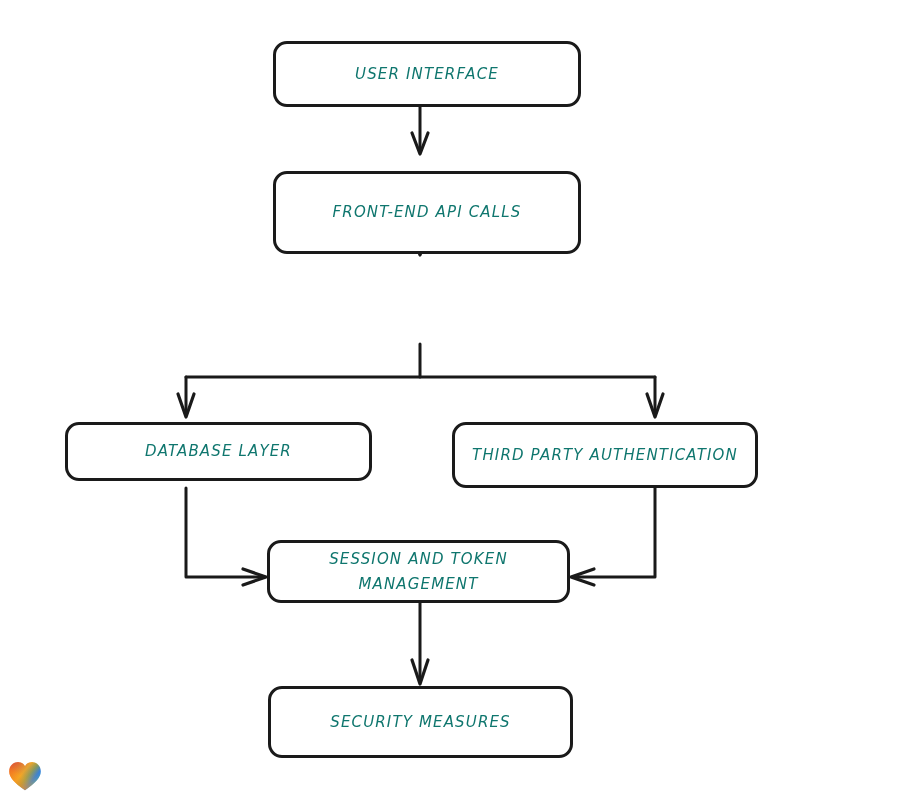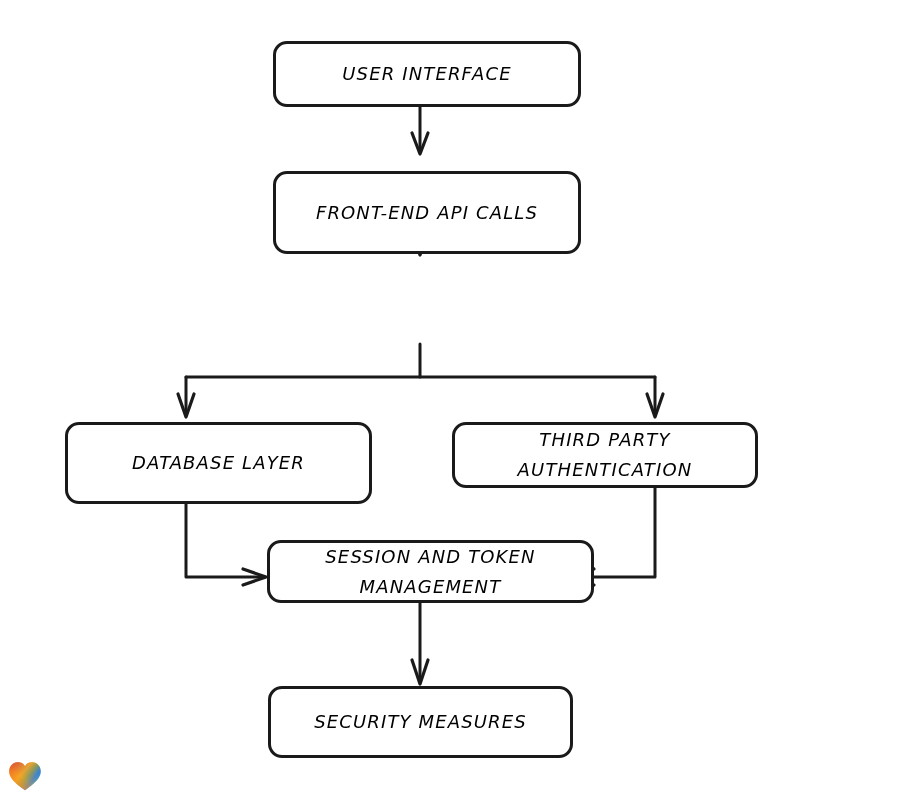--- a/index.html
+++ b/index.html
@@ -30,24 +30,24 @@
     border: 3px solid #1a1a1a;
     border-radius: 14px;
     display: flex;
     align-items: center;
     justify-content: center;
     text-align: center;
     z-index: 2;
   }
   .node-label {
     font-family: "DejaVu Sans", sans-serif;
-    font-size: 18px;
+    font-size: 15px;
     letter-spacing: 1.15px;
     line-height: 1.65;
-    color: #000000;
+    color: #0f766e;
     font-variant: small-caps;
     text-transform: uppercase;
     font-style: italic;
     font-weight: 400;
     white-space: pre-line;
     padding: 0 10px;
   }
   #heart-icon {
     position: absolute;
     left: 8px;
@@ -109,29 +109,29 @@
 
   <div class="node" style="left:273px; top:41px; width:308px; height:66px;">
     <span class="node-label">User Interface</span>
   </div>
 
   <div class="node" style="left:273px; top:156px; width:308px; height:83px;margin-top:15px;">
     <span class="node-label">Front-End API Calls</span>
   </div>
 
 
-  <div class="node" style="left:65px; top:422px; width:307px; height:82px;">
+  <div class="node" style="left:65px; top:422px; width:307px; height:59px;">
     <span class="node-label">Database Layer</span>
   </div>
 
   <div class="node" style="left:452px; top:422px; width:306px; height:66px;align-items:center;">
     <span class="node-label">Third Party Authentication</span>
   </div>
 
-  <div class="node" style="left:267px; top:540px; width:327px; height:63px;">
+  <div class="node" style="left:267px; top:540px; width:303px; height:63px;">
     <span class="node-label">Session and Token
 Management</span>
   </div>
 
   <div class="node" style="left:268px; top:686px; width:305px; height:72px;">
     <span class="node-label">Security Measures</span>
   </div>
 
   <svg id="heart-icon" viewBox="0 0 34 32" xmlns="http://www.w3.org/2000/svg">
     <defs>

